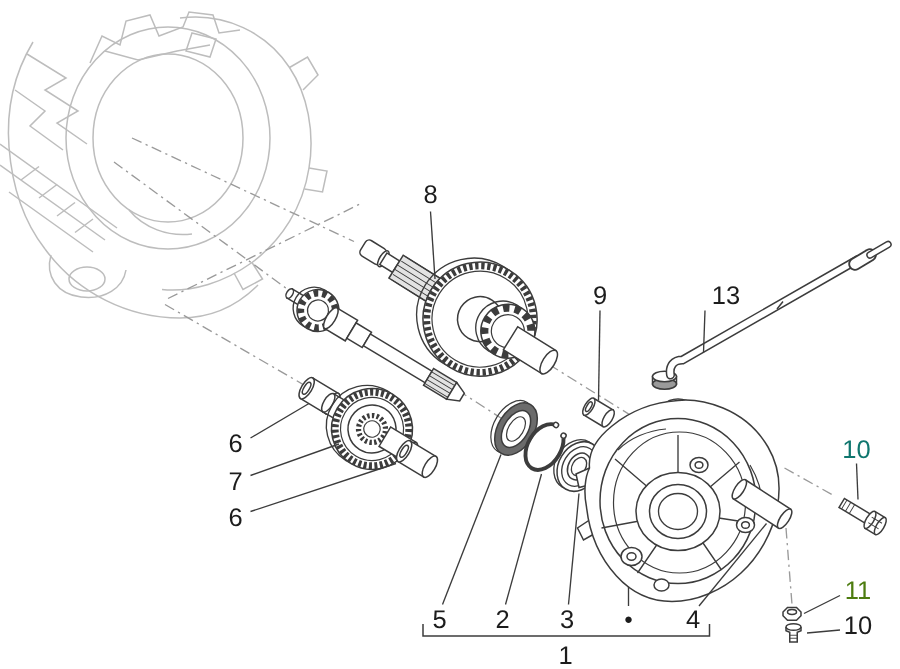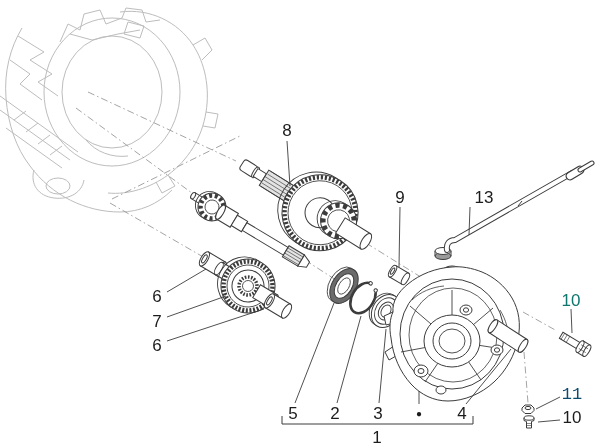--- a/index.html
+++ b/index.html
@@ -244,17 +244,17 @@
       <span class="callout" style="left: 484px; top: 197px; color: rgb(28, 28, 28);">13</span>
       <span class="callout" style="left: 157px; top: 296px; color: rgb(28, 28, 28);">6</span>
       <span class="callout" style="left: 157px; top: 321px; color: rgb(28, 28, 28);">7</span>
       <span class="callout" style="left: 157px; top: 345px; color: rgb(28, 28, 28);">6</span>
       <span class="callout" style="left: 571px; top: 300px; color: #0f766e;">10</span>
       <span class="callout" style="left: 293px; top: 413px; color: rgb(28, 28, 28);">5</span>
       <span class="callout" style="left: 335px; top: 413px; color: rgb(28, 28, 28);">2</span>
       <span class="callout" style="left: 378px; top: 413px; color: rgb(28, 28, 28);">3</span>
       <span class="callout bullet" style="left: 419px; top: 414px; color: rgb(28, 28, 28);">●</span>
       <span class="callout" style="left: 462px; top: 413px; color: rgb(28, 28, 28);">4</span>
-      <span class="callout" style="left: 572px; top: 394px; color: #0c4a6e; font-family: Liberation Mono, monospace;">11</span>
+      <span class="callout" style="left: 572px; top: 394px; color: #4d7c0f;">11</span>
       <span class="callout" style="left: 572px; top: 417px; color: rgb(28, 28, 28);">10</span>
       <span class="callout" style="left: 377px; top: 437px; color: rgb(28, 28, 28);">1</span>
     </div>
 </div>
 
 </body></html>

